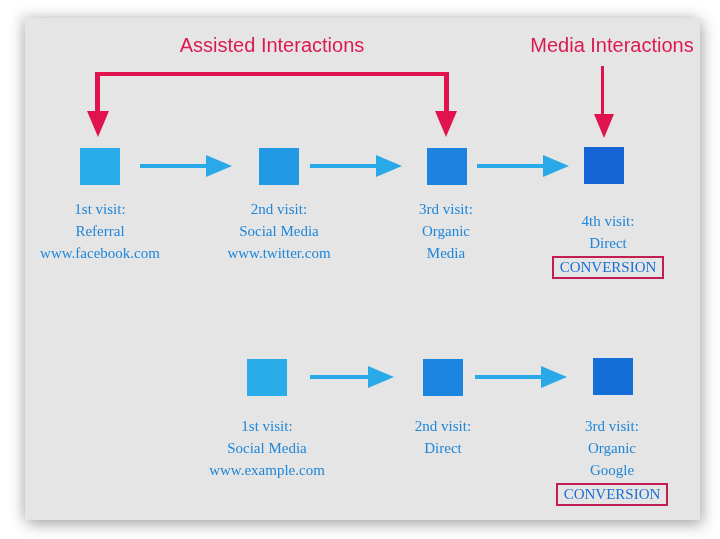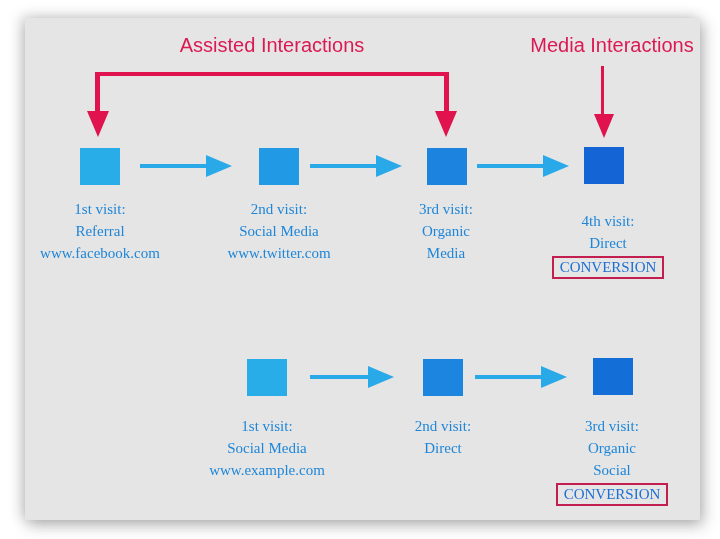--- a/index.html
+++ b/index.html
@@ -93,17 +93,17 @@
     <div>Social Media</div>
     <div>www.example.com</div>
   </div>
   <div class="abs lbl" style="left:343px;top:397px;width:150px;">
     <div>2nd visit:</div>
     <div>Direct</div>
   </div>
   <div class="abs lbl" style="left:512px;top:397px;width:150px;">
     <div>3rd visit:</div>
     <div>Organic</div>
-    <div>Social</div>
+    <div>Google</div>
     <div class="conv">CONVERSION</div>
   </div>
 
 </div>
 
 </body></html>

